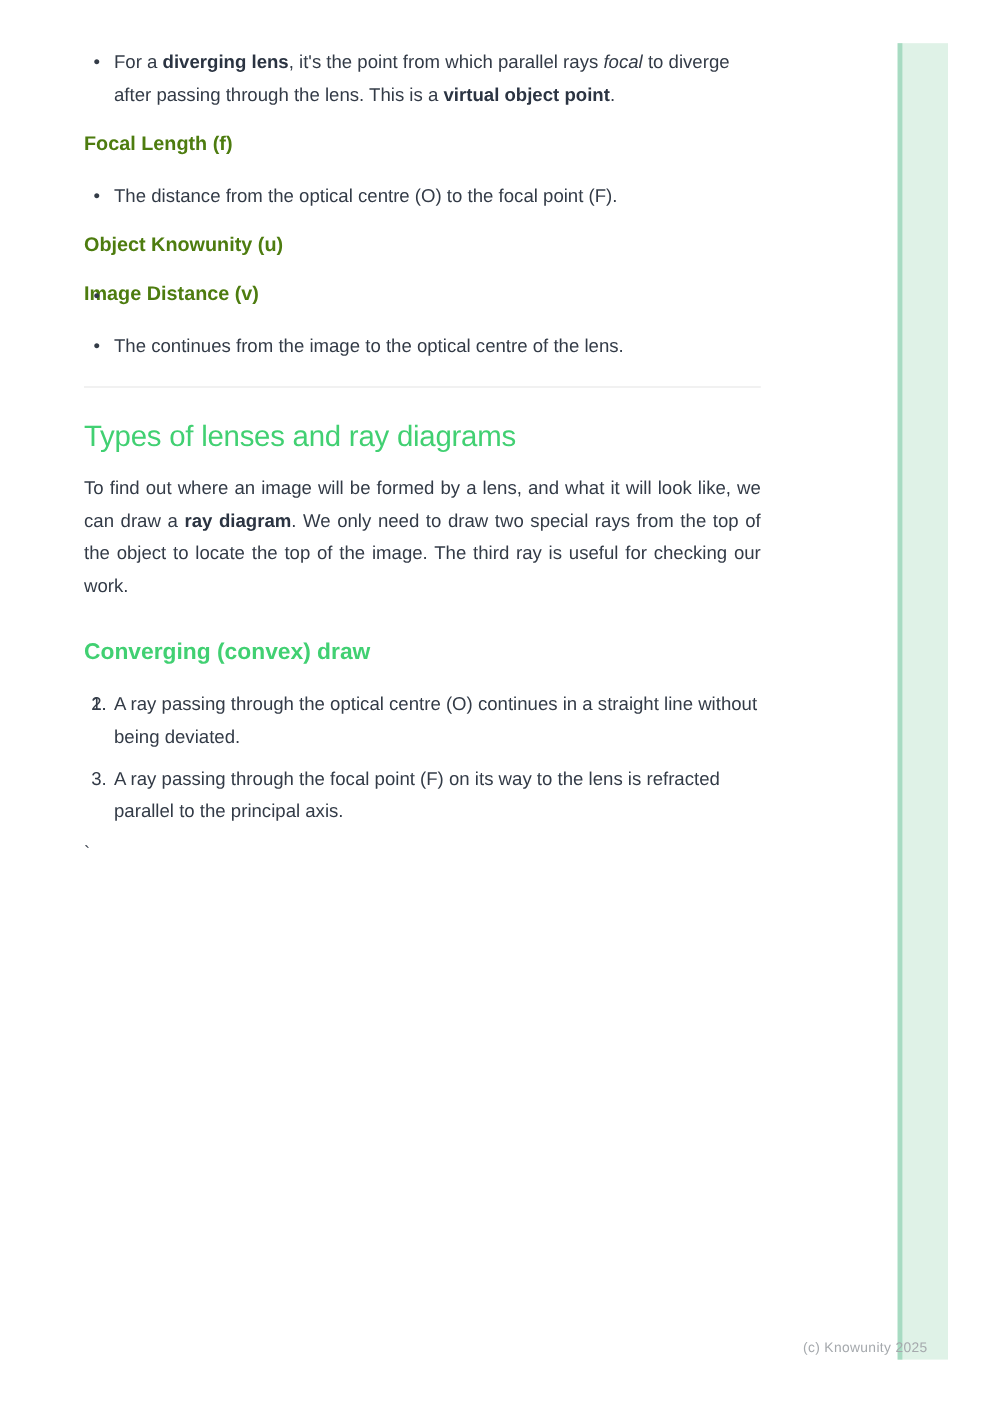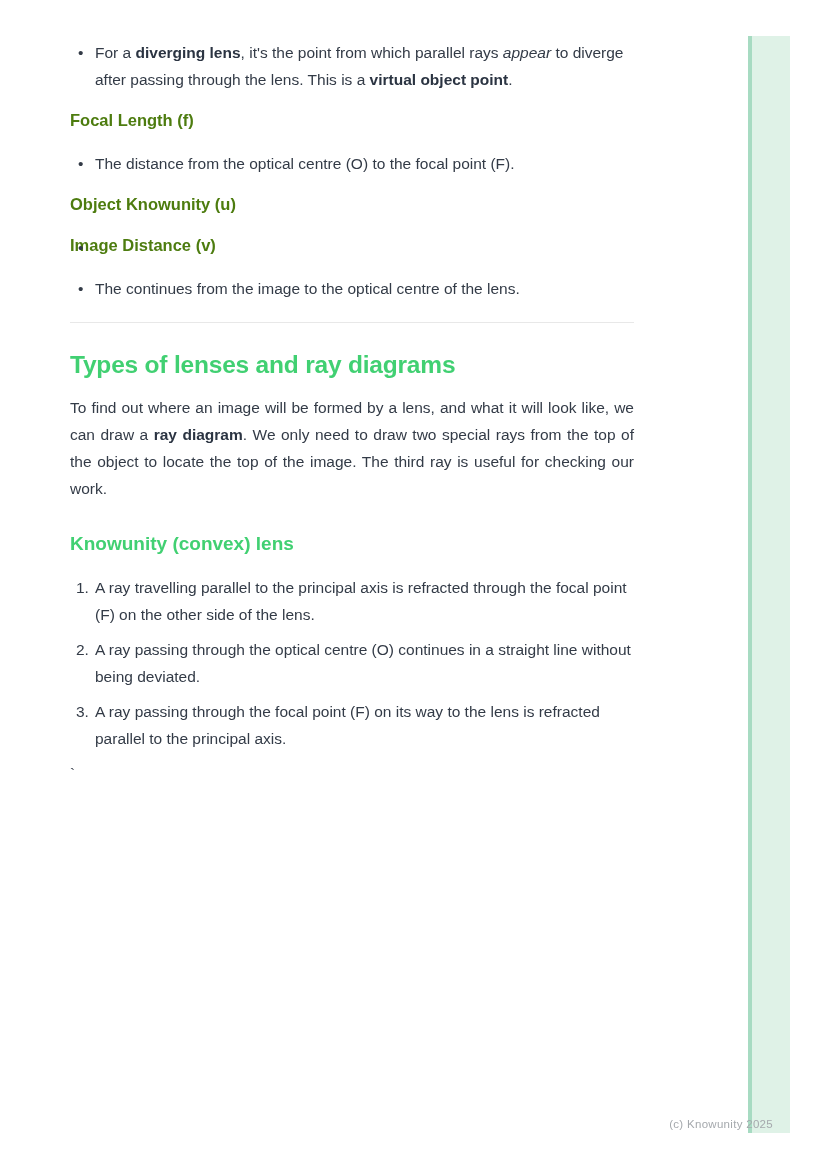--- a/index.html
+++ b/index.html
@@ -66,21 +66,21 @@
 
   .divider {
     border: none;
     border-top: 1px solid #e8e8e8;
     margin: 20px 0 0 0;
   }
   .h1 {
     margin: 26px 0 0 0;
     font-size: 24.5px;
     line-height: 31px;
-    font-weight: 700;
+    font-weight: 400;
     letter-spacing: -0.2px;
     color: #41d072;
   }
   .intro {
     margin: 14px 0 0 0;
     text-align: justify;
   }
   .h2 {
     margin: 29px 0 0 0;
     font-size: 19px;
@@ -113,21 +113,21 @@
 <div class="page">
 
   <div class="green-bar"></div>
 
   <div class="footer">(c) Knowunity 2025</div>
 
   <main class="content">
 
     <div class="li">
       <span class="marker">•</span>
-      <span><span>For a </span><span class="b">diverging lens</span><span>, it's the point from which parallel rays </span><span class="i">appear</span><span> to diverge after passing through the lens. This is a </span><span class="b">virtual object point</span><span>.</span></span>
+      <span><span>For a </span><span class="b">diverging lens</span><span>, it's the point from which parallel rays </span><span class="i">focal</span><span> to diverge after passing through the lens. This is a </span><span class="b">virtual object point</span><span>.</span></span>
     </div>
 
     <h3 class="def-heading">Focal Length (f)</h3>
     <div class="li def-bullet">
       <span class="marker">•</span>
       <span>The distance from the optical centre (O) to the focal point (F).</span>
     </div>
 
     <h3 class="def-heading">Object Knowunity (u)</h3>
     <div class="li def-bullet">
@@ -139,26 +139,25 @@
       <span class="marker">•</span>
       <span>The continues from the image to the optical centre of the lens.</span>
     </div>
 
     <hr class="divider">
 
     <h1 class="h1">Types of lenses and ray diagrams</h1>
 
     <p class="intro"><span>To find out where an image will be formed by a lens, and what it will look like, we can draw a </span><span class="b">ray diagram</span><span>. We only need to draw two special rays from the top of the object to locate the top of the image. The third ray is useful for checking our work.</span></p>
 
-    <h2 class="h2">Knowunity (convex) lens</h2>
+    <h2 class="h2">Converging (convex) draw</h2>
 
     <div class="ol">
       <div class="oli">
         <span class="num">1.</span>
-        <span>A ray travelling parallel to the principal axis is refracted through the focal point (F) on the other side of the lens.</span>
       </div>
       <div class="oli">
         <span class="num">2.</span>
         <span>A ray passing through the optical centre (O) continues in a straight line without being deviated.</span>
       </div>
       <div class="oli">
         <span class="num">3.</span>
         <span>A ray passing through the focal point (F) on its way to the lens is refracted parallel to the principal axis.</span>
       </div>
     </div>

